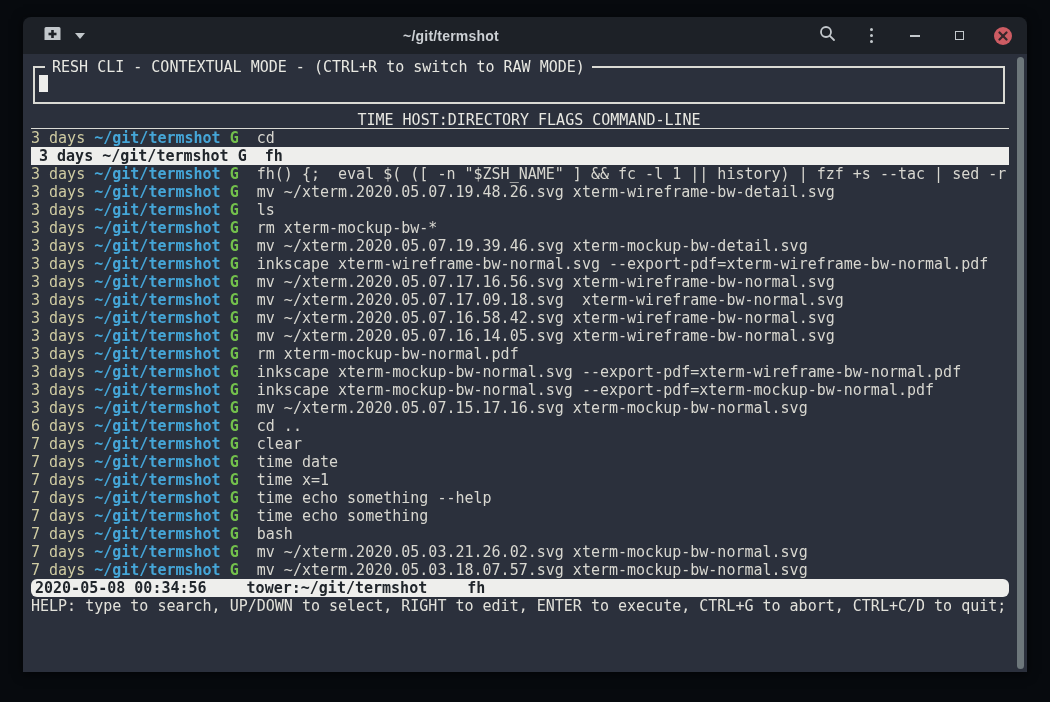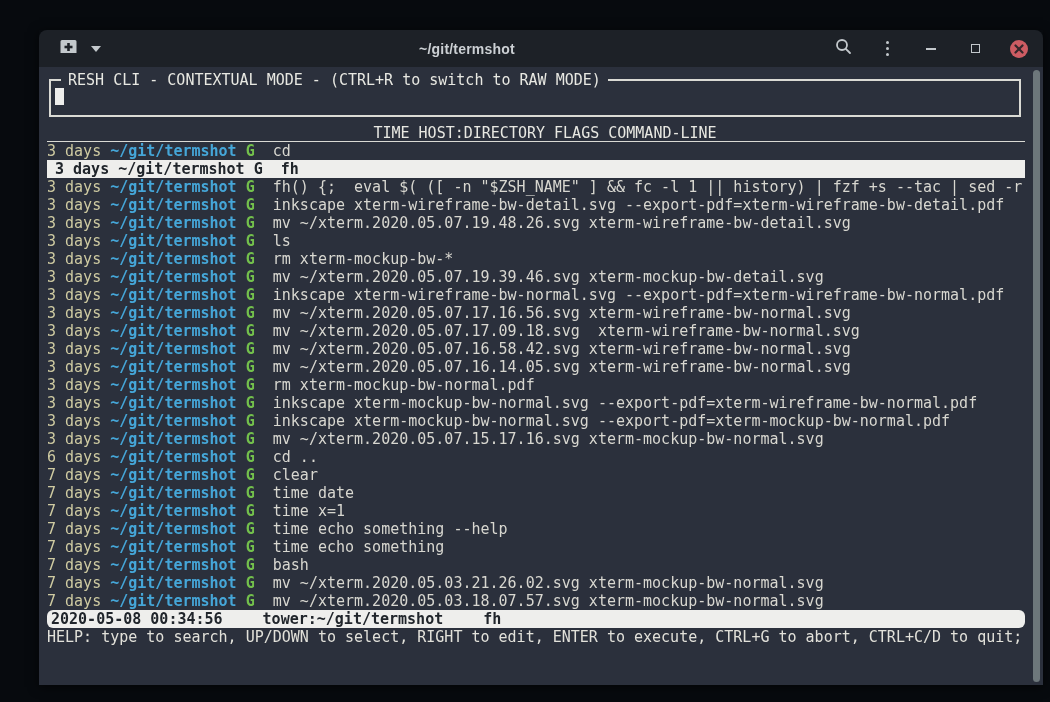--- a/index.html
+++ b/index.html
@@ -16,24 +16,23 @@
     --sel-fg:#20252b;
     --scrollbar:#6d777b;
     --close:#cd5c63;
     --line:#dadad4;
   }
   *{margin:0;padding:0;box-sizing:border-box;}
   html,body{width:1050px;height:702px;background:var(--page-bg);overflow:hidden;}
   body{font-family:"DejaVu Sans Mono",monospace;}
 
   .window{
-    position:absolute;left:23px;top:30px;width:1004px;height:655px;
+    position:absolute;left:23px;top:17px;width:1004px;height:655px;
     display:flex;flex-direction:column;
     box-shadow:0 2px 10px rgba(0,0,0,.6);
-    margin-left:16px;
   }
   
   .titlebar{
     height:37px;flex:0 0 37px;background:var(--titlebar-bg);
     border-radius:8px 8px 0 0;
     display:flex;align-items:center;
     font-family:"Liberation Sans",sans-serif;
     color:var(--titlebar-fg);
   }
   .tb-left{display:flex;align-items:center;gap:12px;margin-left:18px;}
@@ -150,21 +149,20 @@
 
     <div class="table-header">  TIME HOST:DIRECTORY FLAGS COMMAND-LINE</div>
 
     <div class="rows">
   <div class="row"><span class="t">3 days </span><span class="p">~/git/termshot</span><span class="f"> G  </span><span class="c">cd</span></div>
 
   <div class="row selected"><span class="t">3 days </span><span class="p">~/git/termshot</span><span class="f"> G  </span><span class="c">fh</span></div>
 
   <div class="row"><span class="t">3 days </span><span class="p">~/git/termshot</span><span class="f"> G  </span><span class="c">fh() {;  eval $( ([ -n "$ZSH_NAME" ] &amp;&amp; fc -l 1 || history) | fzf +s --tac | sed -r</span></div>
 
-  <div class="row"><span class="t">3 days </span><span class="p">~/git/termshot</span><span class="f"> G  </span><span class="c">inkscape xterm-wireframe-bw-detail.svg --export-pdf=xterm-wireframe-bw-detail.pdf</span></div>
 
   <div class="row"><span class="t">3 days </span><span class="p">~/git/termshot</span><span class="f"> G  </span><span class="c">mv ~/xterm.2020.05.07.19.48.26.svg xterm-wireframe-bw-detail.svg</span></div>
 
   <div class="row"><span class="t">3 days </span><span class="p">~/git/termshot</span><span class="f"> G  </span><span class="c">ls</span></div>
 
   <div class="row"><span class="t">3 days </span><span class="p">~/git/termshot</span><span class="f"> G  </span><span class="c">rm xterm-mockup-bw-*</span></div>
 
   <div class="row"><span class="t">3 days </span><span class="p">~/git/termshot</span><span class="f"> G  </span><span class="c">mv ~/xterm.2020.05.07.19.39.46.svg xterm-mockup-bw-detail.svg</span></div>
 
   <div class="row"><span class="t">3 days </span><span class="p">~/git/termshot</span><span class="f"> G  </span><span class="c">inkscape xterm-wireframe-bw-normal.svg --export-pdf=xterm-wireframe-bw-normal.pdf</span></div>

